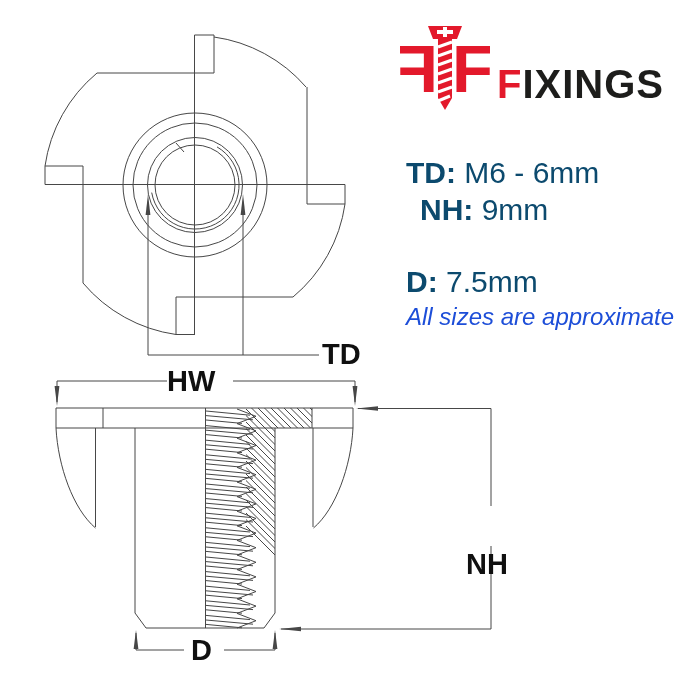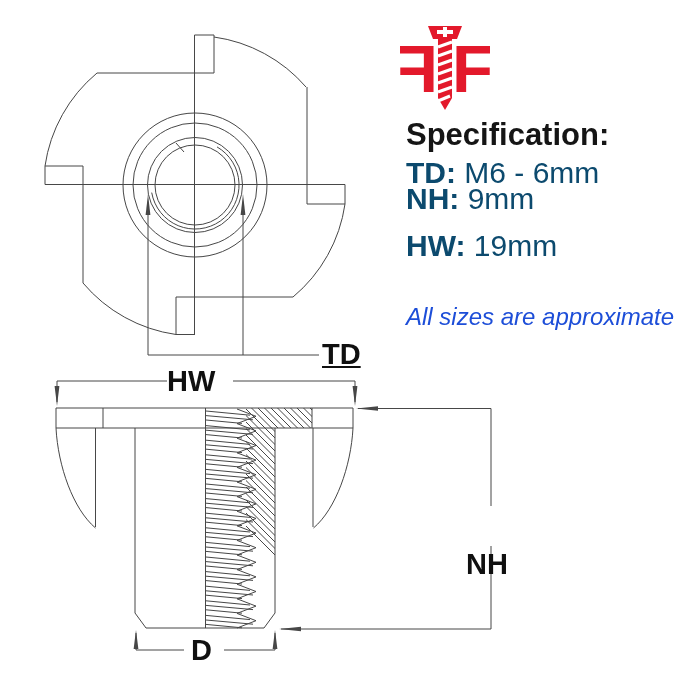--- a/index.html
+++ b/index.html
@@ -18,21 +18,21 @@
   .logo-icon{position:absolute;left:400px;top:26px;width:90px;height:86px;}
   .brand-line{position:absolute;left:497px;font-weight:bold;font-size:40px;line-height:1;
     color:var(--ink,#1d1d1b);letter-spacing:1px;white-space:nowrap;}
   .brand-line .first{color:var(--red,#e3192b);}
   #brand-line1{top:33px;}
   #brand-line2{top:64px;}
   .spec-title{position:absolute;left:406px;top:119px;font-size:31px;font-weight:bold;color:#151515;line-height:1;}
   .spec-row{position:absolute;left:406px;font-size:30px;color:#0c4a6e;line-height:1;white-space:nowrap;}
   .spec-row .lbl{font-weight:bold;}
   #spec-row-0{top:158px;}
-  #spec-row-1{top:184px;}
+  #spec-row-1{top:195px;margin-left:14px;}
   #spec-row-2{top:231px;}
   #spec-row-3{top:267px;}
   .spec-note{position:absolute;left:406px;top:304px;font-size:24px;font-style:italic;color:#1d4ed8;line-height:1.1;white-space:nowrap;}
 </style>
 </head>
 <body>
 
 <div class="canvas">
 
   <svg id="drawing" width="700" height="700" viewBox="0 0 700 700">
@@ -169,21 +169,21 @@
       <polygon class="arr" points="279,629 301,626.7 301,631.3"></polygon>
     </g>
 
     <g>
       <path d="M136,633 V650 M275,633 V650 M136,650 H184 M224,650 H275"></path>
       <polygon class="arr" points="136,630 133.6,649 138.4,649"></polygon>
       <polygon class="arr" points="275,630 272.6,649 277.4,649"></polygon>
     </g>
   </svg>
 
-  <div class="dim-label" style="left:322px;top:340px;text-decoration:underline;">TD</div>
+  <div class="dim-label" style="left:322px;top:340px;">TD</div>
   <div class="dim-label" style="left:167px;top:367px;">HW</div>
   <div class="dim-label" style="left:466px;top:511px;margin-top:39px;">NH</div>
   <div class="dim-label" style="left:191px;top:636px;">D</div>
 
   <svg class="logo-icon" viewBox="0 0 90 86">
     <g>
       <polygon points="28,0 62,0 57,13 33,13" fill="#e3192b"></polygon>
       <rect x="43" y="1" width="4" height="10" fill="#ffffff"></rect>
       <rect x="37" y="4" width="16" height="4" fill="#ffffff"></rect>
       <polygon points="38,12 52,12 52,72 45,84 38,72" fill="#e3192b"></polygon>
@@ -193,29 +193,31 @@
         <line x1="38" y1="39" x2="52" y2="34"></line>
         <line x1="38" y1="48" x2="52" y2="43"></line>
         <line x1="38" y1="57" x2="52" y2="52"></line>
         <line x1="38" y1="66" x2="52" y2="61"></line>
         <line x1="38" y1="75" x2="50" y2="70"></line>
       </g>
       <text x="52" y="66" font-family="Liberation Sans, sans-serif" font-size="67" font-weight="bold" fill="#e3192b">F</text>
       <text x="0" y="66" transform="matrix(-1,0,0,1,38,0)" font-family="Liberation Sans, sans-serif" font-size="67" font-weight="bold" fill="#e3192b">F</text>
     </g>
   </svg>
-
-  <div class="spec-title">Specification:</div>
+  <div id="brand-line2" class="brand-line">
+    <span class="first">F</span><span>IXINGS</span>
+  </div>
+
   <div id="spec-row-0" class="spec-row">
     <span class="lbl">TD:</span>
     <span class="val">M6 - 6mm</span>
   </div>
   <div id="spec-row-1" class="spec-row">
     <span class="lbl">NH:</span>
     <span class="val">9mm</span>
   </div>
-  <div id="spec-row-2" class="spec-row">
-    <span class="lbl">HW:</span>
-    <span class="val">19mm</span>
+  <div id="spec-row-3" class="spec-row">
+    <span class="lbl">D:</span>
+    <span class="val">7.5mm</span>
   </div>
   <div class="spec-note">All sizes are approximate</div>
 
 </div>
 
 </body></html>

